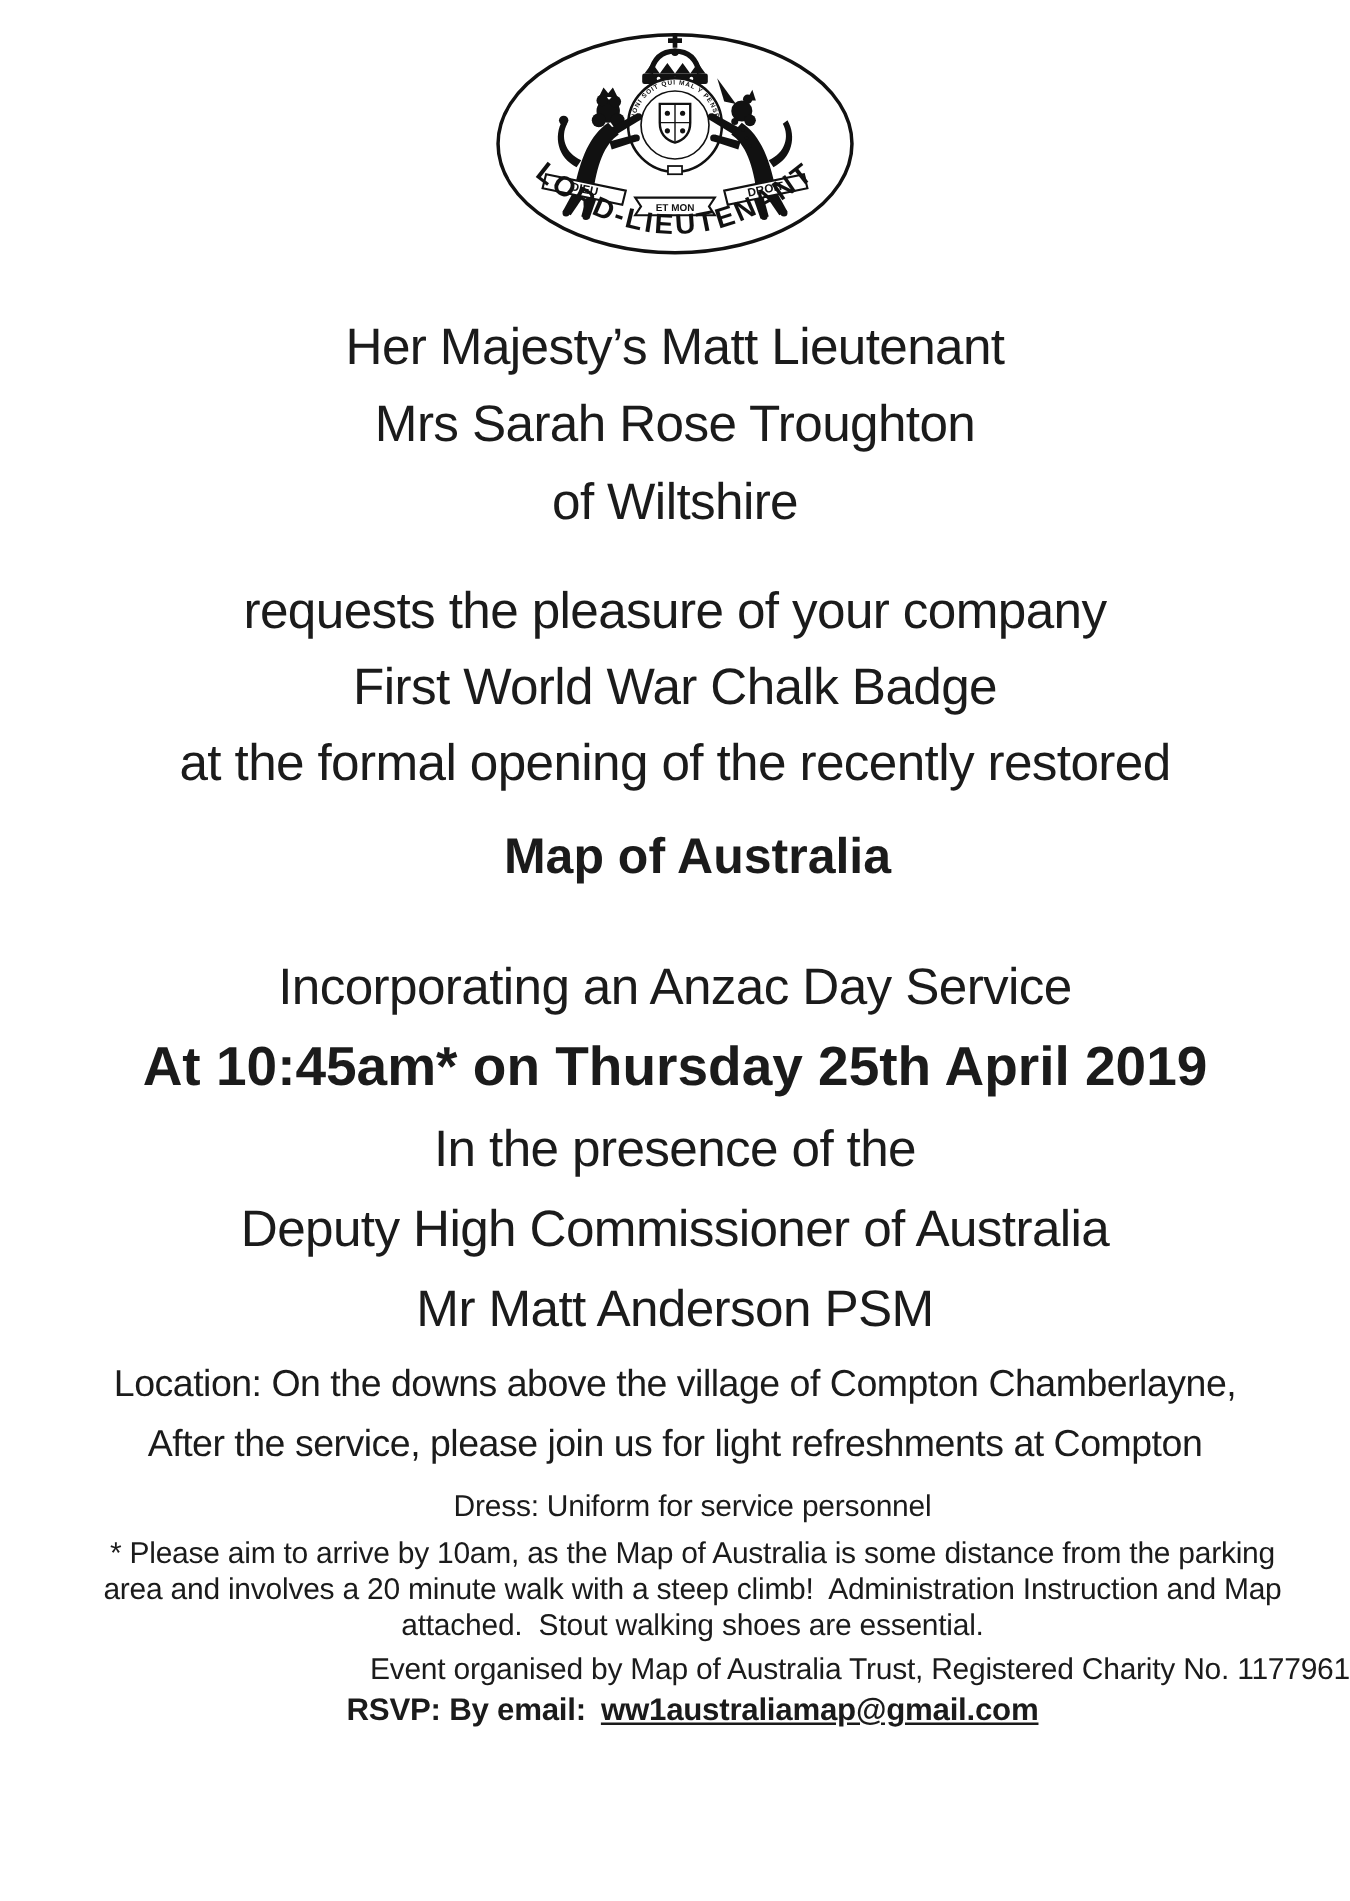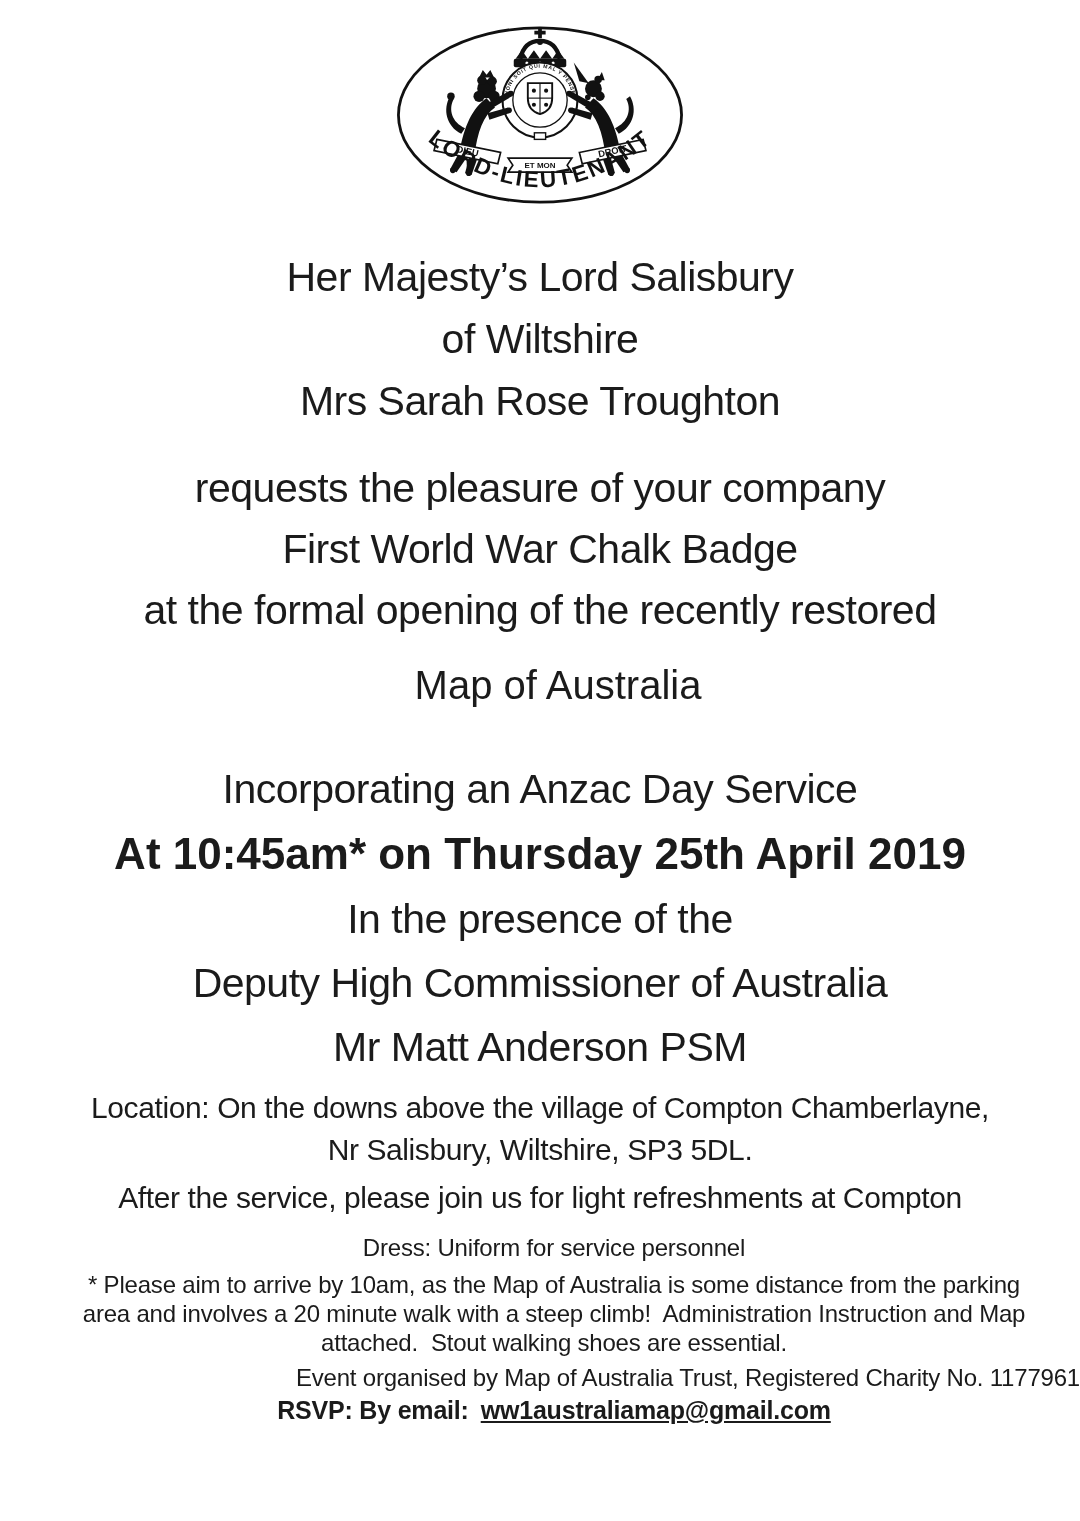--- a/index.html
+++ b/index.html
@@ -15,21 +15,21 @@
     width: 1080px; height: 1521px;
     overflow: hidden;
     text-align: center;
   }
   .line { white-space: pre-wrap; }
 
   .crest { padding-top: 20px; line-height: 0; }
 
   .hdr   { margin-top: 36px; font-size: 41px; line-height: 62px; font-weight: 400; letter-spacing: -0.5px; }
   .inv   { margin-top: 26px; font-size: 41px; line-height: 61px; font-weight: 400; letter-spacing: -0.5px; }
-  .title { margin-top: 16px; font-size: 40px; line-height: 56px; font-weight: 400; padding-left: 36px; }
+  .title { margin-top: 16px; font-size: 40px; line-height: 56px; font-weight: 700; padding-left: 36px; }
 
   .svc       { margin-top: 44px; letter-spacing: -0.5px; }
   .svc-light { font-size: 41px; line-height: 64px; font-weight: 400; }
   .svc-bold  { font-size: 44px; line-height: 66px; font-weight: 700; letter-spacing: 0; }
 
   .loc   { margin-top: 8px; font-size: 30px; line-height: 42px; letter-spacing: -0.4px; }
   .loc-para { margin: 0 0 6px 0; }
 
   .small { margin-top: 14px; font-size: 24px; line-height: 29px; letter-spacing: -0.2px; padding-left: 28px; }
   .arrival { margin-top: 8px; }
@@ -133,23 +133,23 @@
       </g>
 
       <path id="crestArc" d="M36,124 Q160,230 284,124" fill="none"></path>
       <text font-size="24" font-weight="bold" letter-spacing="2.5" fill="#111111" text-anchor="middle">
         <textPath href="#crestArc" startOffset="50%">LORD-LIEUTENANT</textPath>
       </text>
     </svg>
   </div>
 
   <header class="hdr">
-    <div class="line">Her Majesty’s Lord Salisbury</div>
+    <div class="line">Her Majesty’s Matt Lieutenant</div>
+    <div class="line">Mrs Sarah Rose Troughton</div>
     <div class="line">of Wiltshire</div>
-    <div class="line">Mrs Sarah Rose Troughton</div>
   </header>
 
   <section class="inv">
     <div class="line">requests the pleasure of your company</div>
     <div class="line">First World War Chalk Badge</div>
     <div class="line">at the formal opening of the recently restored</div>
   </section>
 
   <div class="title line">Map of Australia</div>
 
@@ -157,21 +157,20 @@
     <div class="svc-light line">Incorporating an Anzac Day Service</div>
     <div class="svc-bold line">At 10:45am* on Thursday 25th April 2019</div>
     <div class="svc-light line">In the presence of the</div>
     <div class="svc-light line">Deputy High Commissioner of Australia</div>
     <div class="svc-light line">Mr Matt Anderson PSM</div>
   </section>
 
   <section class="loc">
     <p class="loc-para">
       <span class="line" style="display:block">Location: On the downs above the village of Compton Chamberlayne,</span>
-      <span class="line" style="display:block">Nr Salisbury, Wiltshire, SP3 5DL.</span>
     </p>
     <p class="loc-para">
       <span class="line" style="display:block">After the service, please join us for light refreshments at Compton</span>
     </p>
   </section>
 
   <section class="small">
     <div class="line">Dress: Uniform for service personnel</div>
     <div class="arrival">
       <div class="line">* Please aim to arrive by 10am, as the Map of Australia is some distance from the parking</div>

